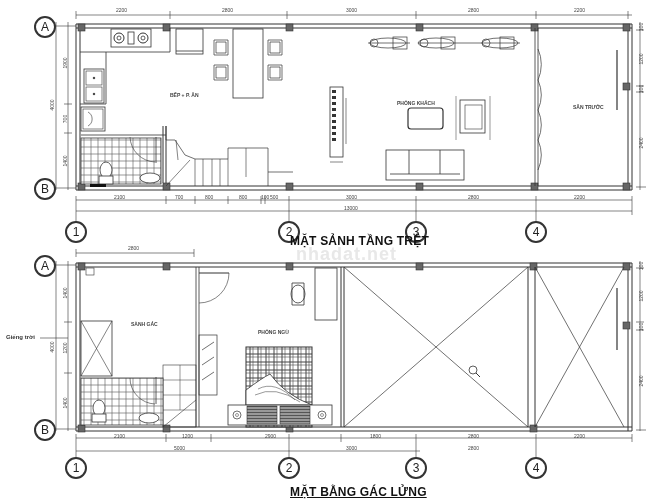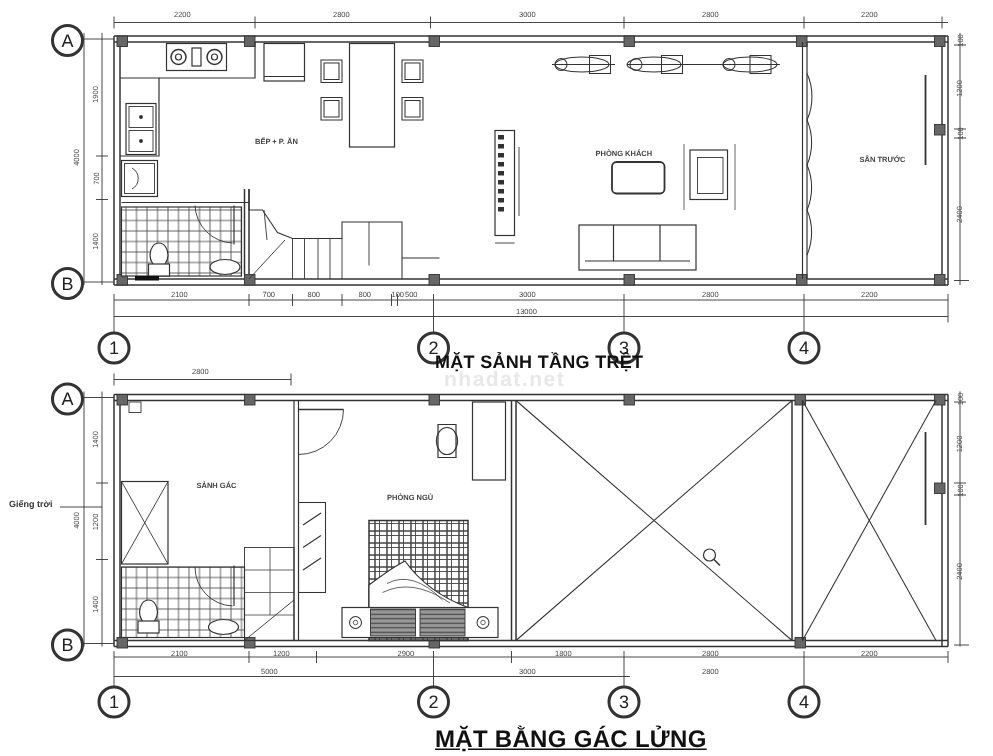--- a/index.html
+++ b/index.html
@@ -2,24 +2,24 @@
 <html><head>
 <meta charset="utf-8">
 <style>
   html, body { margin:0; padding:0; background:#ffffff; }
   body { width:662px; height:504px; position:relative; overflow:hidden; font-family:"Liberation Sans", sans-serif; }
   #plan { position:absolute; left:0; top:0; }
   .lbl { position:absolute; font-family:"Liberation Sans", sans-serif; color:#333; white-space:nowrap; }
   .room { font-size:5px; font-weight:bold; color:#444; }
   .dim { font-size:5px; color:#444; }
   .vdim { font-size:5px; color:#444; transform:rotate(-90deg); transform-origin:center; }
-  .title { font-size:16px; font-weight:bold; color:#111; text-decoration:underline; letter-spacing:0.2px; }
+  .title { font-size:12px; font-weight:bold; color:#111; text-decoration:underline; letter-spacing:0.2px; }
   .title2 { font-size:12px; font-weight:bold; color:#111; letter-spacing:0.2px; }
   .grid-bub { position:absolute; width:18px; height:18px; border:2px solid #333; border-radius:50%; background:#fff; font-size:12px; text-align:center; line-height:18px; color:#222; box-sizing:content-box; }
-  .watermark { position:absolute; font-size:14px; font-weight:bold; color:#e8e8e8; letter-spacing:1px; }
+  .watermark { position:absolute; font-size:18px; font-weight:bold; color:#e8e8e8; letter-spacing:1px; }
   .side-note { font-size:6px; font-weight:bold; color:#333; }
 </style>
 </head>
 <body>
 
 <svg id="plan" width="662" height="504" viewBox="0 0 662 504">
   <defs>
     <pattern id="tile" width="7" height="7" patternUnits="userSpaceOnUse">
       <rect width="7" height="7" fill="#fff" stroke="#555" stroke-width="0.6"></rect>
     </pattern>

